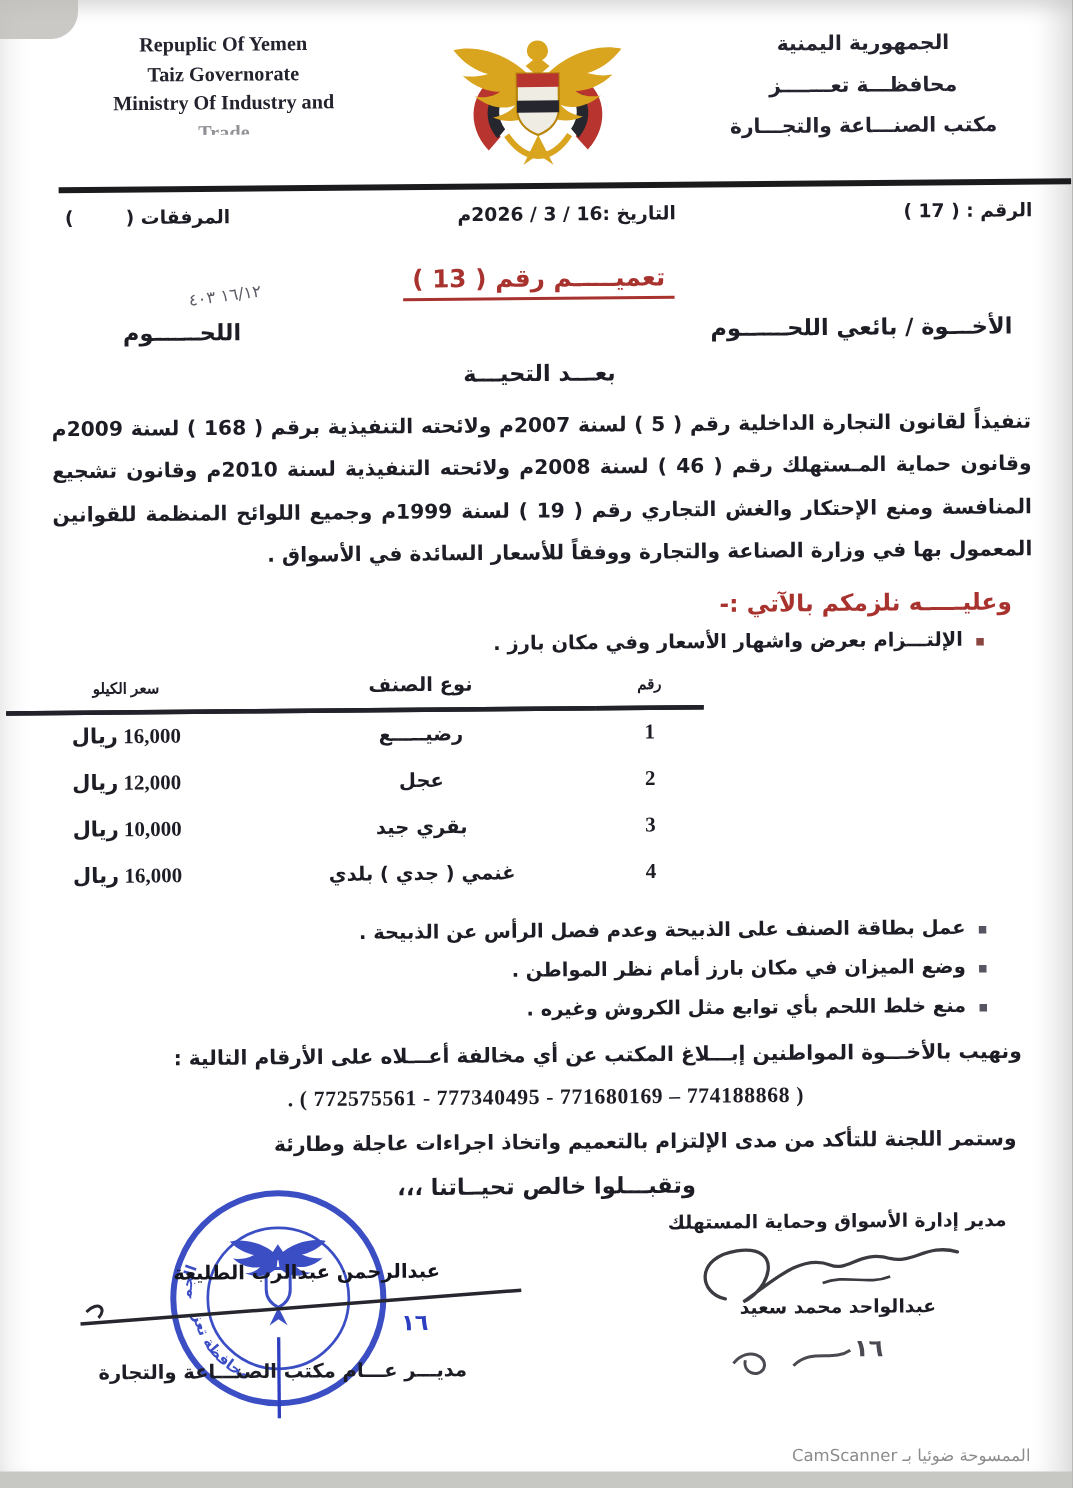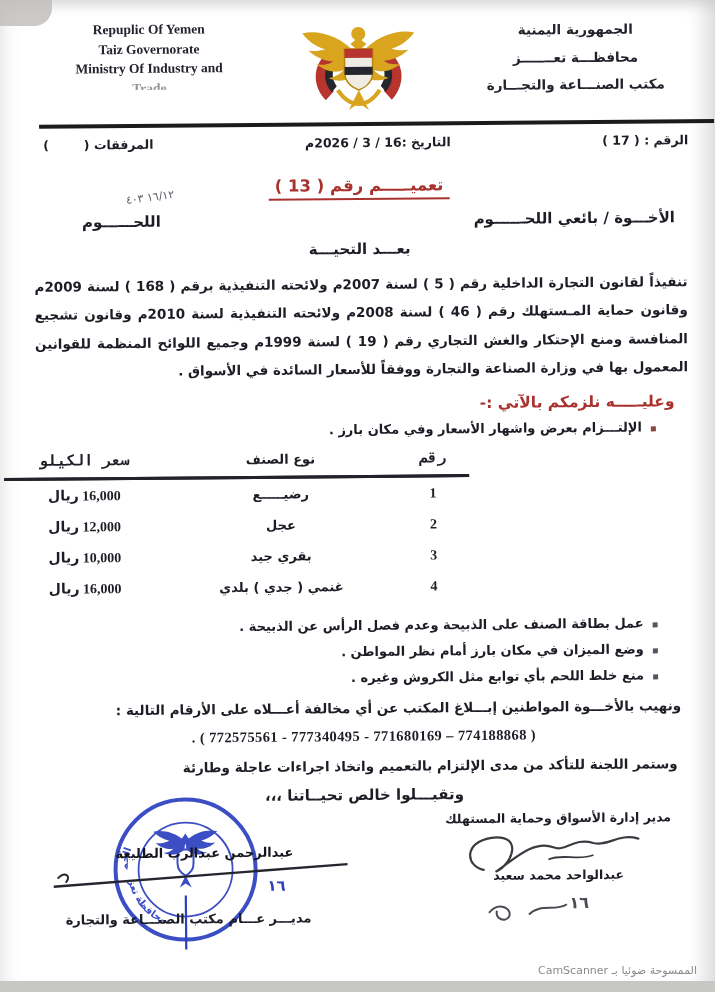--- a/index.html
+++ b/index.html
@@ -35,21 +35,21 @@
 
   .body-par { direction:rtl; text-align:justify; font-weight:bold; font-size:13.5px; line-height:2.1; padding:12px 30px 0 32px; }
 
   .oblig { direction:rtl; color:#a8322e; font-weight:bold; font-size:15.5px; padding:12px 44px 0 0; }
 
   .bullet-line { direction:rtl; display:flex; gap:8px; padding:9px 62px 0 0; font-weight:bold; font-size:13px; }
   .bullet-line .mark { font-size:10px; color:#8a4640; margin-top:3px; }
 
   table.prices { direction:rtl; border-collapse:collapse; margin:8px 112px 0 0; width:465px;
                  font-family:"Liberation Serif","DejaVu Sans",serif; font-weight:bold; }
-  table.prices th { border-bottom:3px solid #22222a; font-size:15px; padding:4px 2px 7px; font-family:Liberation Mono, monospace; }
+  table.prices th { border-bottom:3px solid #22222a; font-size:10px; padding:4px 2px 7px; font-family:Liberation Sans, sans-serif; }
   table.prices td { font-size:14px; padding:7px 2px; text-align:center; }
   table.prices .c-no { width:70px; }
   table.prices .c-type { width:235px; font-family:"DejaVu Sans",sans-serif; font-size:13px; }
   table.prices .c-price { width:160px; }
 
   .bullets { direction:rtl; padding:16px 62px 0 0; font-weight:bold; font-size:13px; }
   .bullets .row { display:flex; gap:8px; margin-bottom:11px; }
   .bullets .mark { font-size:10px; color:#565662; margin-top:3px; }
 
   .report { direction:rtl; font-weight:bold; font-size:13.5px; padding:4px 40px 0 30px; }
@@ -62,21 +62,21 @@
   .sig-right { position:absolute; right:44px; top:4px; width:240px; text-align:center; direction:rtl; font-weight:bold; }
   .sig-right .sig-title { font-size:12.5px; }
   .sig-right .scribble { margin:-6px 0 -18px; }
   .sig-right .sig-name { font-size:12.5px; }
   .sig-left { position:absolute; left:28px; top:-10px; width:330px; height:160px; direction:rtl; font-weight:bold; }
   .stamp { position:absolute; left:74px; top:-6px; opacity:.92; }
   .sig-left .sig-name { position:absolute; top:46px; left:24px; width:290px; text-align:center; font-size:13px; color:#15151d; }
   .sig-left .sig-title { position:absolute; top:112px; left:0; width:305px; text-align:center; font-size:13px; }
   .ink-marks { position:absolute; inset:0; pointer-events:none; }
 
-  .footer { position:absolute; bottom:15px; right:18px; direction:rtl; font-size:11px; color:#8b8b8b; }
+  .footer { position:absolute; bottom:15px; right:28px; direction:rtl; font-size:11px; color:#8b8b8b; }
   .bottom-strip { position:absolute; bottom:0; left:0; width:100%; height:11px; background:#c7c7c4; }
 </style>
 </head>
 <body>
 
 <div class="page">
   <div class="corner-shade"></div>
   <div class="content">
 
     <div class="hdr">

